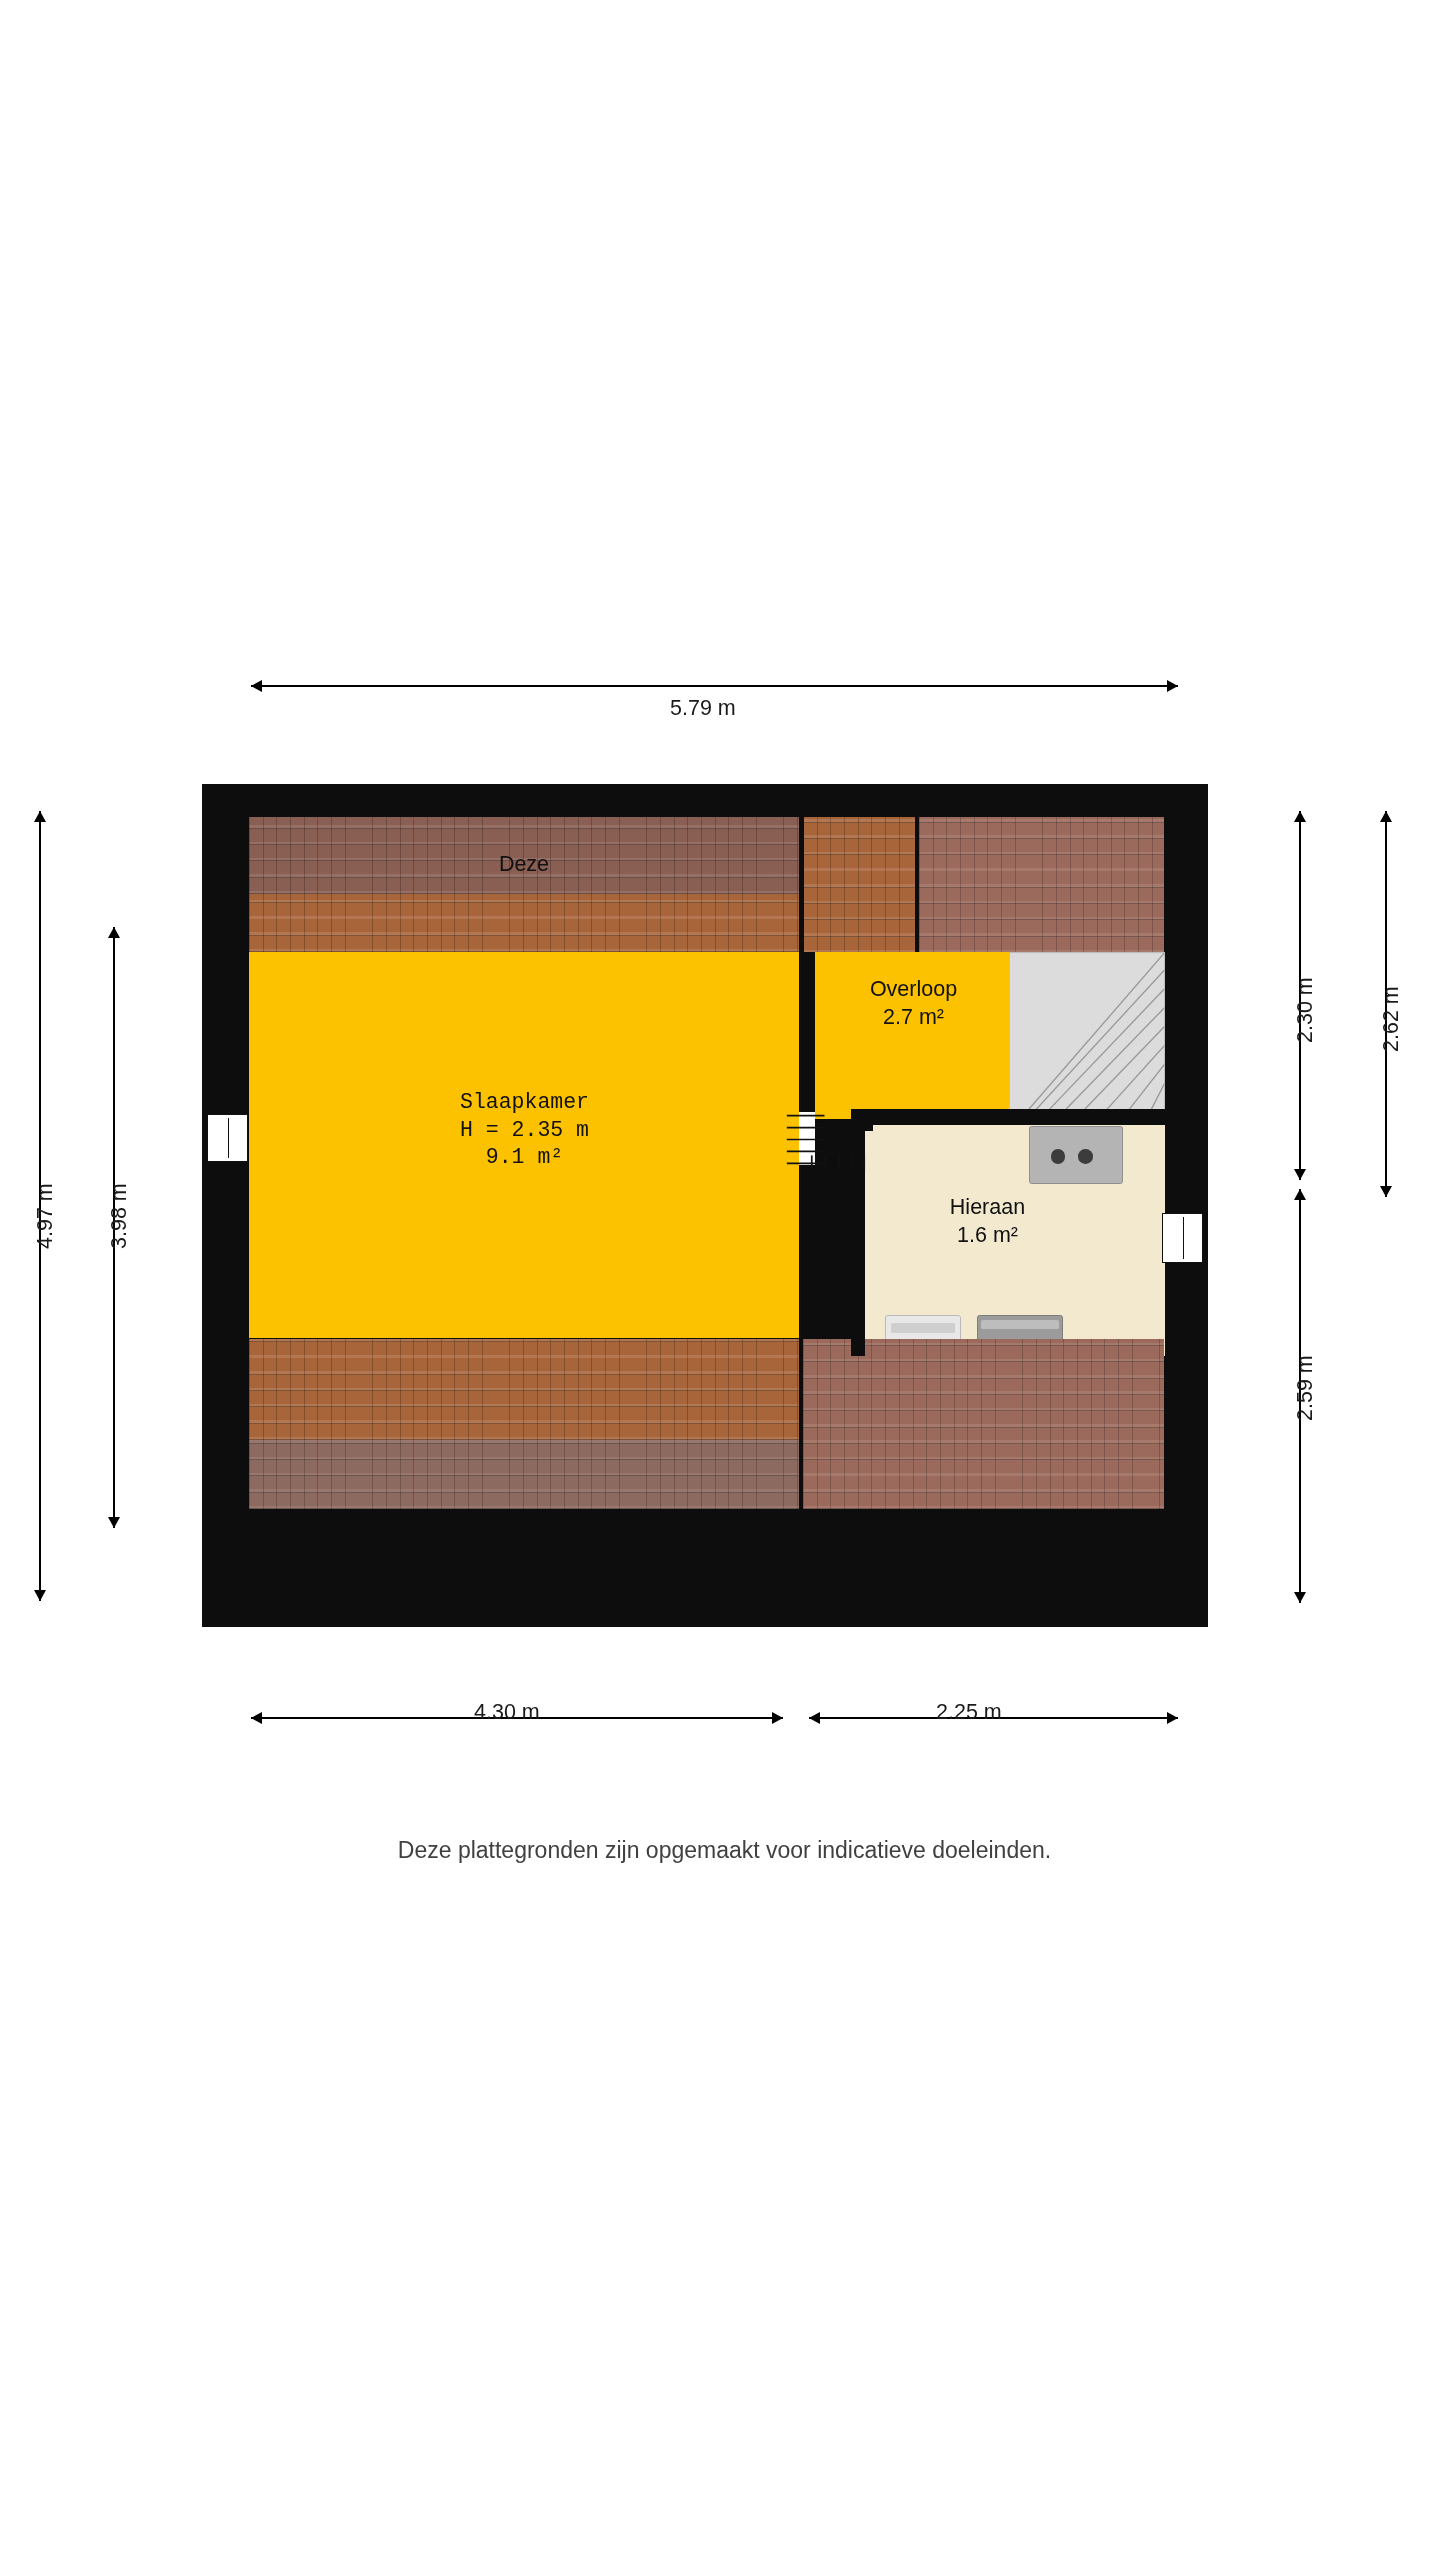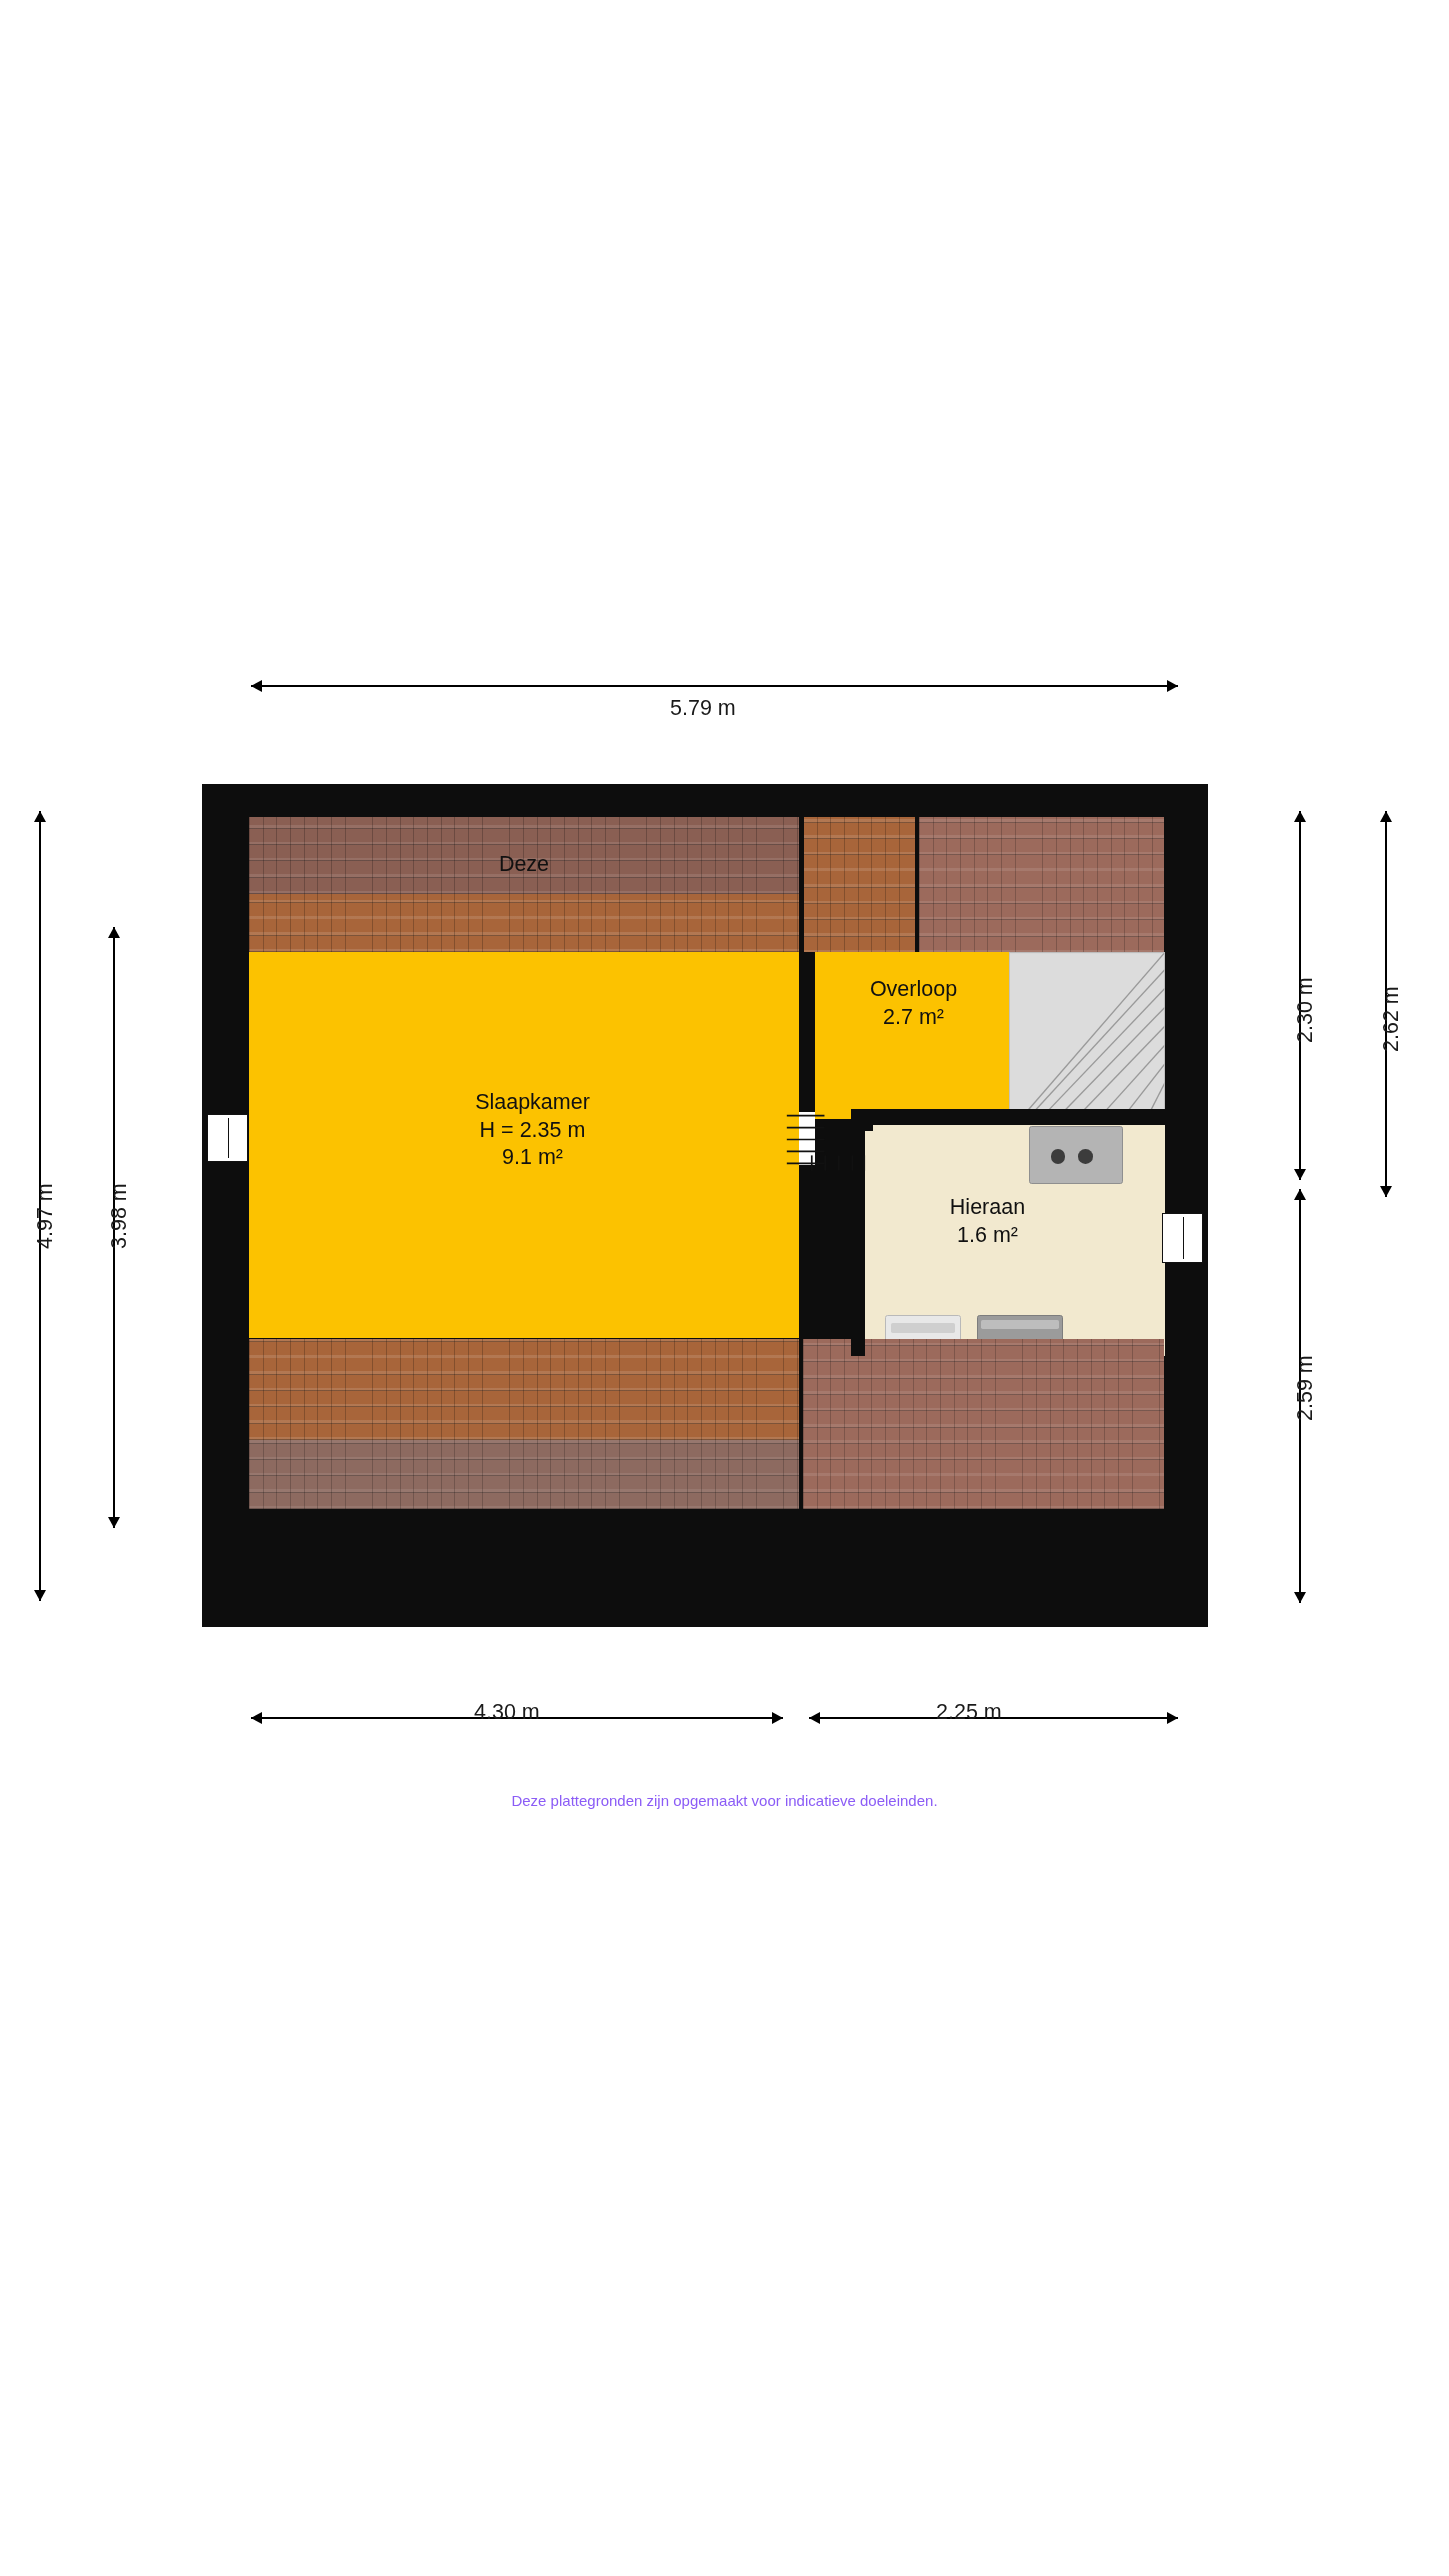--- a/index.html
+++ b/index.html
@@ -158,23 +158,24 @@
     position: absolute;
     overflow: hidden;
     background: #d9d9d9;
   }
 
   .caption {
     position: absolute;
     left: 0;
     width: 1449px;
     text-align: center;
-    font-size: 15px;
-    color: #8b5cf6;
+    font-size: 23px;
+    color: #404040;
     line-height: 1.42;
+    margin-top: 44px;
   }
 
   .fixture-box {
     position: absolute;
     box-sizing: border-box;
   }
 </style>
 </head>
 <body>
 
@@ -282,21 +283,21 @@
       <div style="position:absolute; left:50%; top:3.4px; bottom:3.4px; width:1.7px; background:#111;"></div>
     </div>
     <div class="win-frame" style="left:960px; top:429px; width:41px; height:50px;">
       <div style="position:absolute; left:50%; top:3.4px; bottom:3.4px; width:1.7px; background:#111;"></div>
     </div>
 
     <div class="room-label" style="left:219px; top:67px; width:206px;">
       <span>Deze</span>
     </div>
 
-    <div class="room-label" style="left:193px; top:305px; width:275px;">
+    <div class="room-label" style="left:185px; top:305px; width:275px;font-family:Liberation Mono, monospace;">
       <div>Slaapkamer</div>
       <div>H = 2.35 m</div>
       <div>9.1 m²</div>
     </div>
 
     <div class="room-label" style="left:617px; top:192px; width:189px;">
       <div>Overloop</div>
       <div>2.7 m²</div>
     </div>
 

